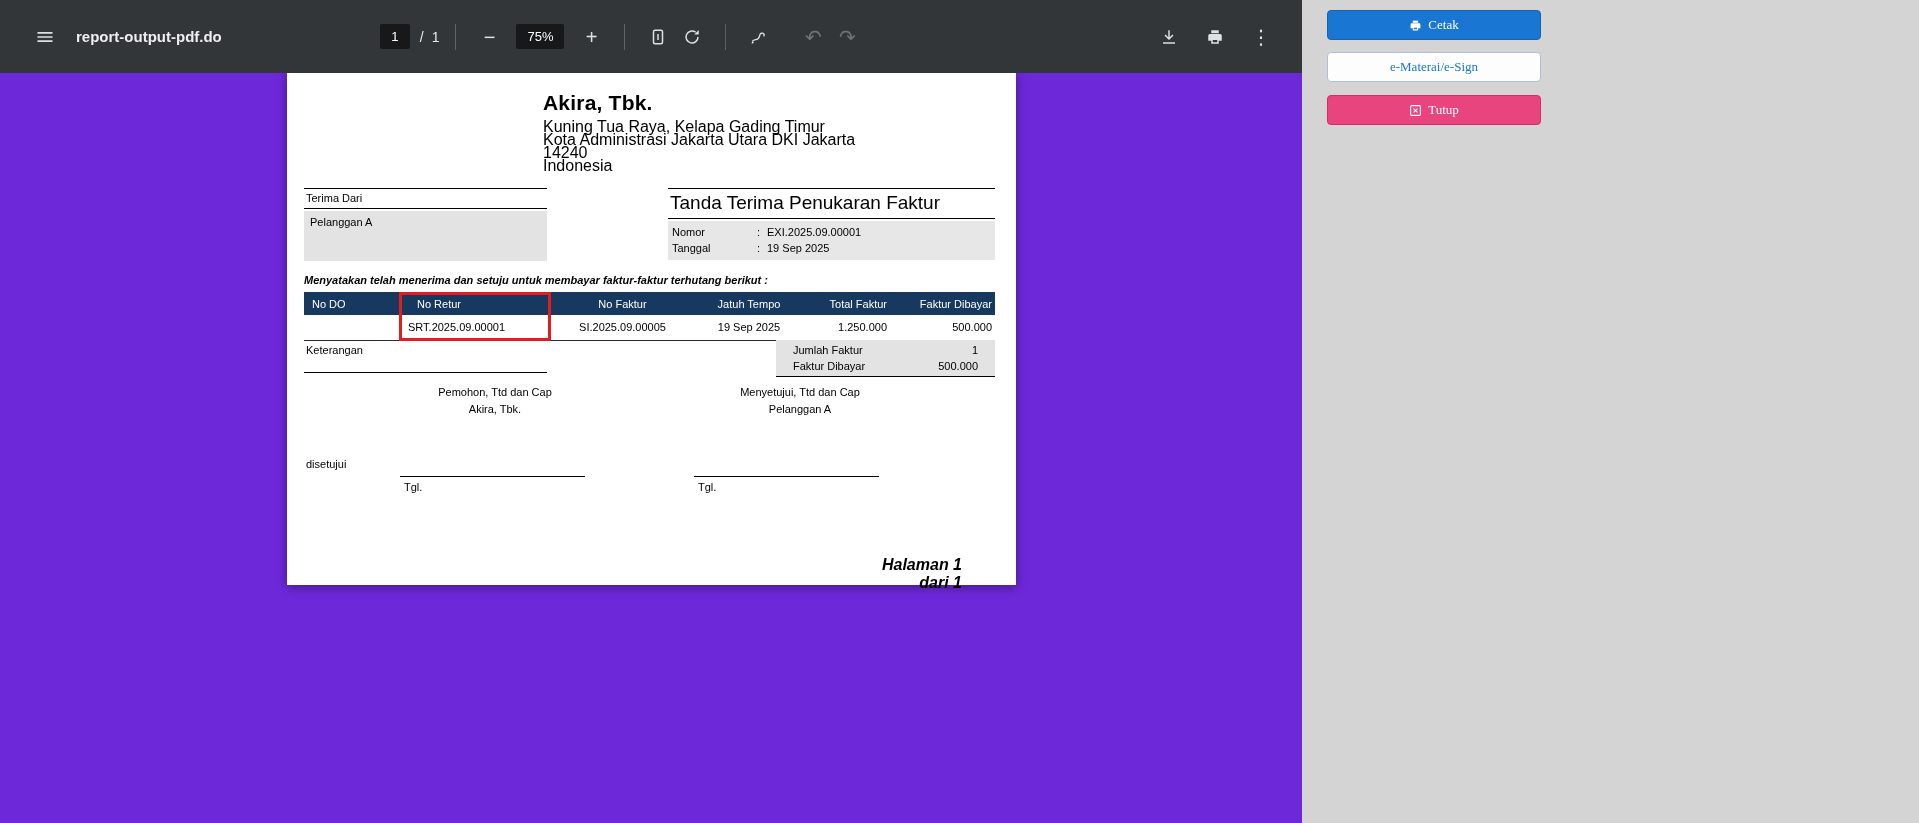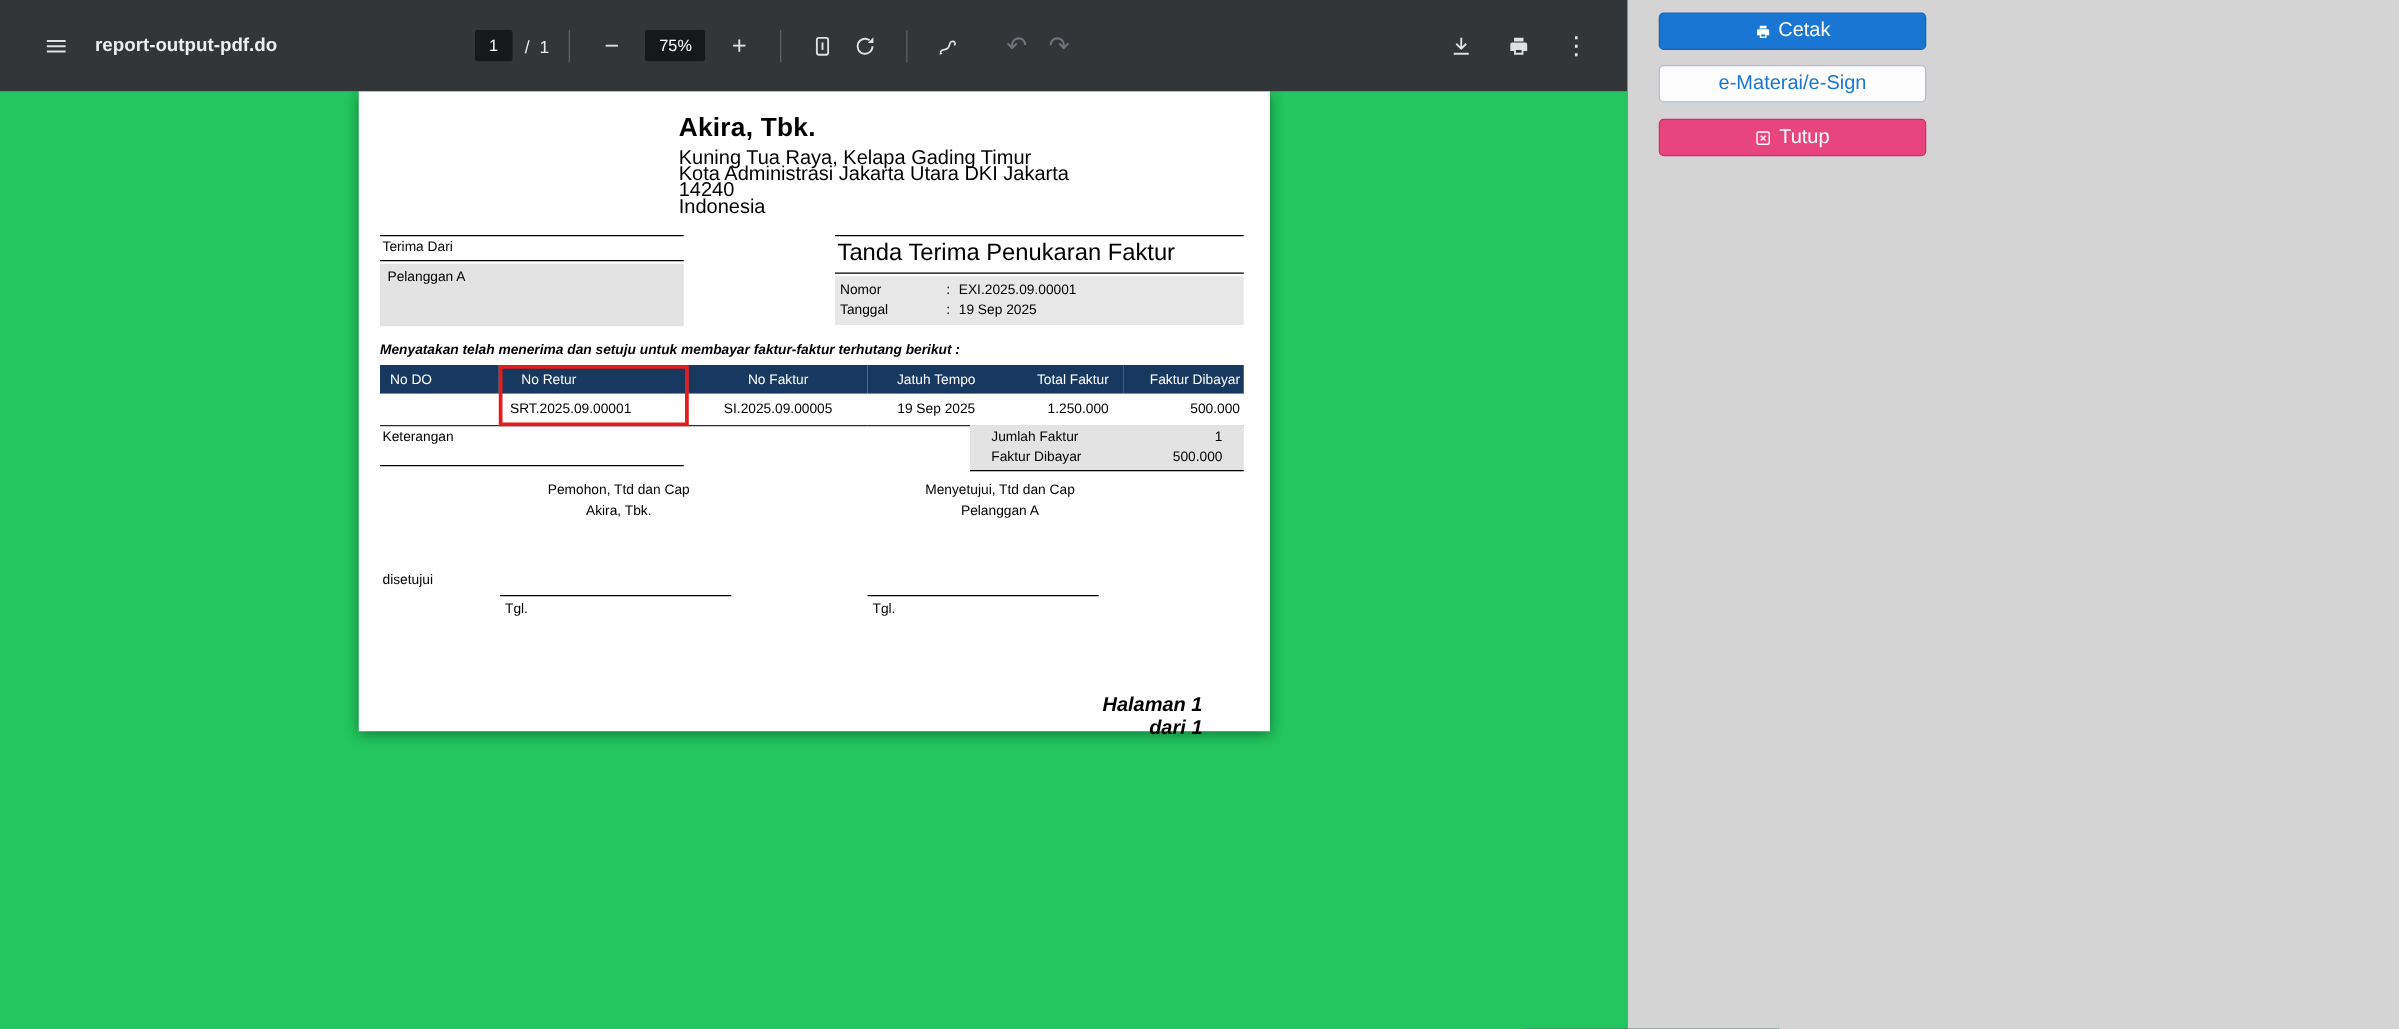--- a/index.html
+++ b/index.html
@@ -32,21 +32,21 @@
   .glyph-btn { font-size: 20px; line-height: 1; }
   .zoom-box {
     min-width: 48px; height: 25px; background: rgba(0,0,0,0.55); color: #ffffff;
     font-size: 13px; display: flex; align-items: center; justify-content: center;
     border-radius: 2px; margin: 6px 10px; cursor: pointer; padding: 0 6px;
   }
   .tb-right { margin-left: auto; display: flex; align-items: center; gap: 12px; }
   .gap20 { margin-left: 20px; }
 
   
-  .content { flex: 1; position: relative; background: #22c55e; overflow: hidden; }
+  .content { flex: 1; position: relative; background: #6d28d9; overflow: hidden; }
   .page {
     position: absolute; left: 287px; top: 0; width: 729px; height: 512px;
     background: #ffffff; box-shadow: 0 2px 10px rgba(0,0,0,0.4);
     color: #000; font-size: 11px;
   }
   .abs { position: absolute; }
 
   .company-block { left: 256px; top: 18px; width: 320px; }
   .company-name { font-size: 21px; font-weight: bold; letter-spacing: 0.2px; }
   .company-addr { font-size: 16px; line-height: 13px; margin-top: 5px; }
@@ -90,22 +90,22 @@
   .sigline { top: 403px; width: 185px; border-top: 1px solid #000; padding-top: 4px; padding-left: 4px; }
   .sigline-1 { left: 113px; }
   .sigline-2 { left: 407px; }
 
   .page-footer { left: 575px; top: 483px; width: 100px; text-align: right; font-size: 16px; font-weight: bold; font-style: italic; }
 
   
   .sidebar { width: 617px; height: 823px; background: #d4d4d4; padding: 10px 0 0 25px; flex-shrink: 0; }
   .sb-btn {
     display: flex; align-items: center; justify-content: center; gap: 6px;
-    width: 214px; height: 30px; border-radius: 4px; font-size: 16px;
-    cursor: pointer; font-family: Liberation Sans, sans-serif;
+    width: 214px; height: 30px; border-radius: 4px; font-size: 13px;
+    cursor: pointer; font-family: Liberation Serif, serif;
   }
   .sb-btn .bicon { display: inline-flex; }
   .sb-primary { background: #1976d2; border: 1px solid #1464b4; color: #fff; margin-bottom: 12px; }
   .sb-outline { background: #fdfdfd; border: 1px solid #aebfd6; color: #1976d2; }
   .sb-xls { margin-bottom: 4px; }
   .sb-pdf { margin-bottom: 15px; }
   .sb-materai { margin-bottom: 13px; }
   .sb-danger { background: #e8457e; border: 1px solid #cf2e68; color: #fff; }
 </style>
 </head>

